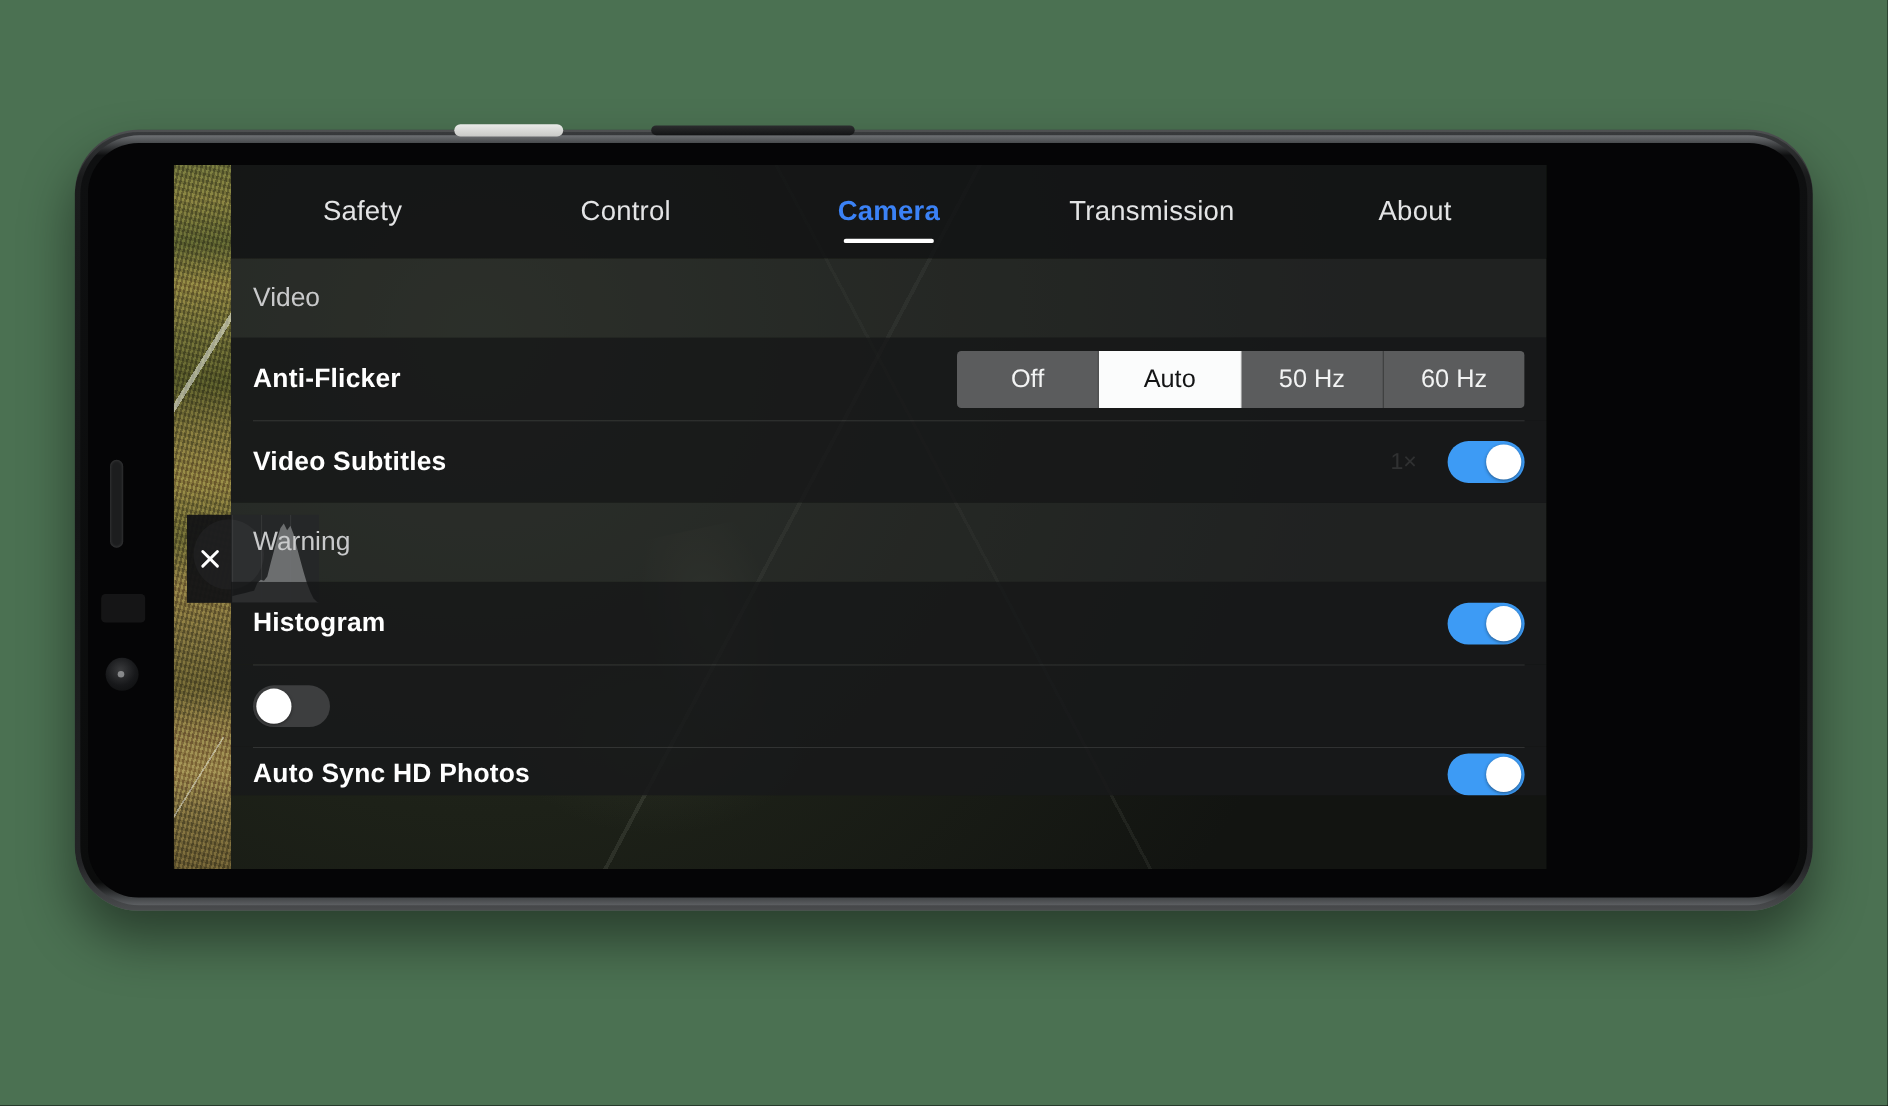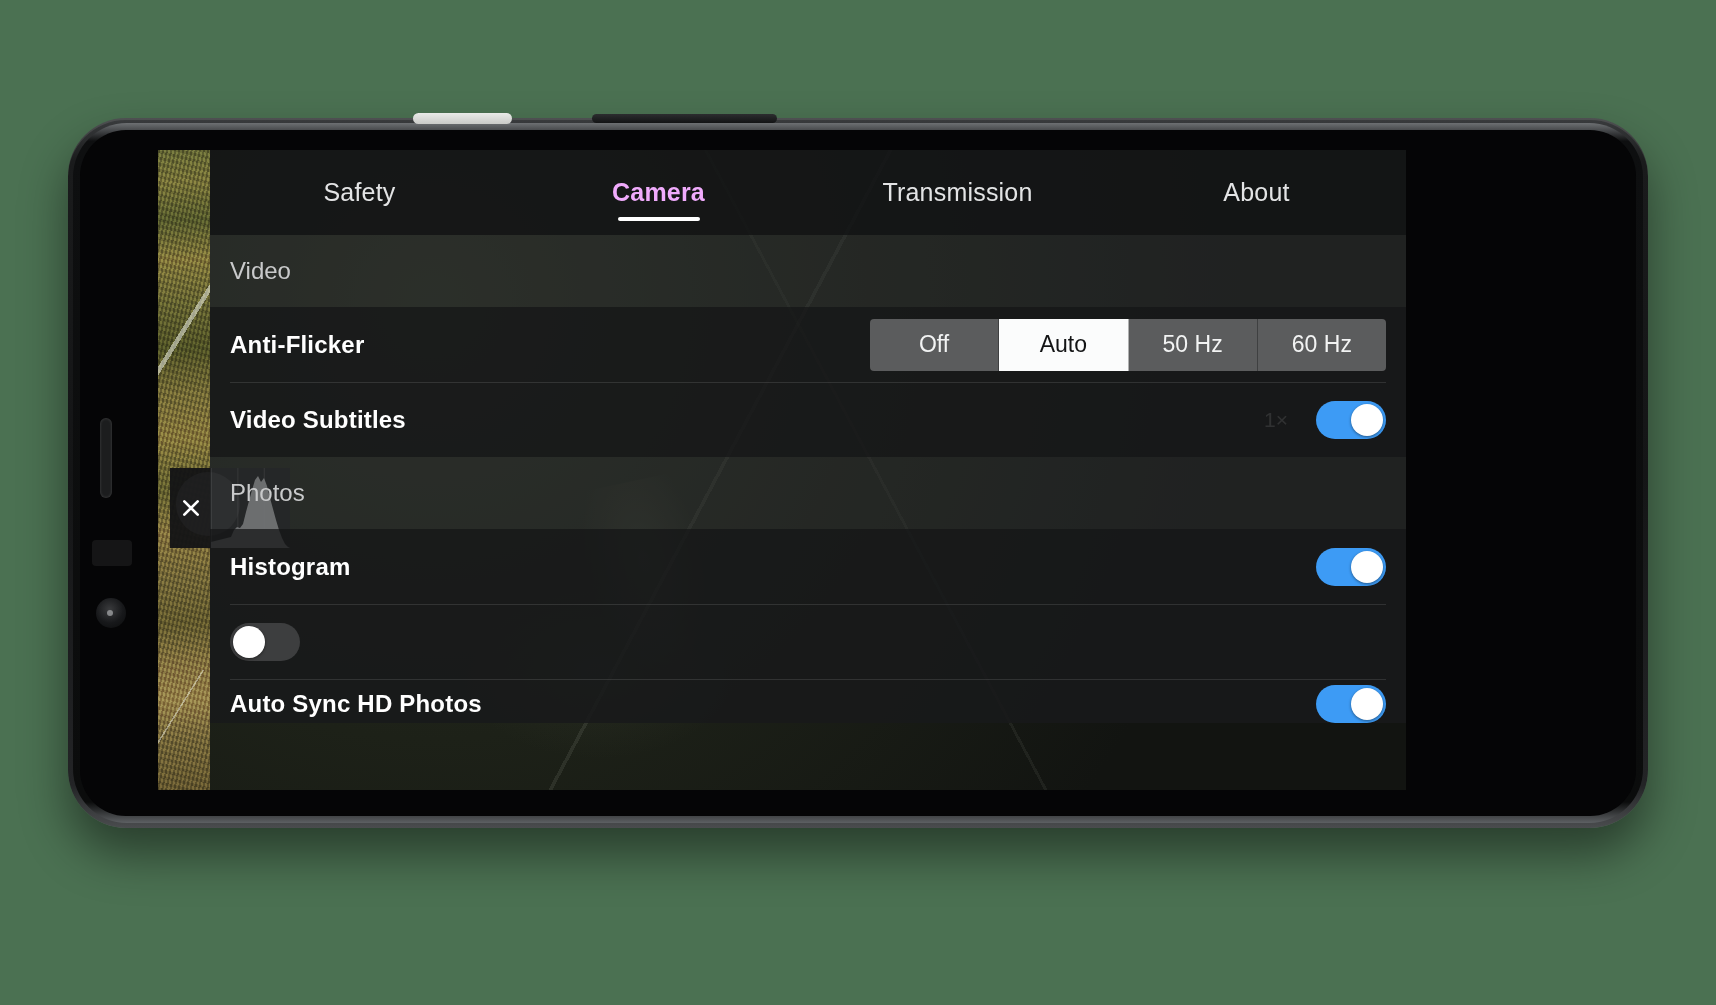--- a/index.html
+++ b/index.html
@@ -172,21 +172,21 @@
     flex:1 1 0;
     text-align:center;
     color:#e3e4e5;
     font-size:25px;
     letter-spacing:.2px;
     position:relative;
     height:100%;
     display:flex; align-items:center; justify-content:center;
     cursor:pointer;
   }
-  .tab.active{ color:#f0abfc; font-weight:bold; }
+  .tab.active{ color:#3b82f6; font-weight:bold; }
   .tab.active::after{
     content:"";
     position:absolute; bottom:14px; left:50%; transform:translateX(-50%);
     width:82px; height:4px; background:#ffffff; border-radius:2px;
   }
 
   .list{
     position:absolute; left:0; right:0; top:85px; bottom:0;
     overflow:hidden;
   }
@@ -300,20 +300,21 @@
           <div class="hist-grid"></div>
           <svg class="hist-curve" viewBox="0 0 79 80" preserveAspectRatio="none">
             <path d="M0,80 L0,74 L4,73 L8,72 L12,71 L16,70 L20,69 L23,62 L26,59 L29,60 L32,56 L35,44 L38,33 L41,22 L44,12 L47,8 L50,14 L53,10 L56,18 L59,30 L62,41 L65,52 L68,62 L71,70 L74,76 L77,79 L79,80 Z" fill="#c8cacb" opacity="0.92"></path>
           </svg>
         </div>
 
         <div class="panel">
 
           <div class="tabbar">
             <div class="tab">Safety</div>
+            <div class="tab">Control</div>
             <div class="tab active">Camera</div>
             <div class="tab">Transmission</div>
             <div class="tab">About</div>
           </div>
 
           <div class="list">
 
             <div class="section-head">Video</div>
 
             <div class="row">
@@ -327,21 +328,21 @@
             </div>
 
             <div class="row">
               <div class="row-label">Video Subtitles</div>
               <div class="row-wm">1×</div>
               <div class="toggle on">
                 <div class="knob"></div>
               </div>
             </div>
 
-            <div class="section-head">Photos</div>
+            <div class="section-head">Warning</div>
 
             <div class="row">
               <div class="row-label">Histogram</div>
               <div class="toggle on">
                 <div class="knob"></div>
               </div>
             </div>
 
             <div class="row">
               <div class="toggle">

